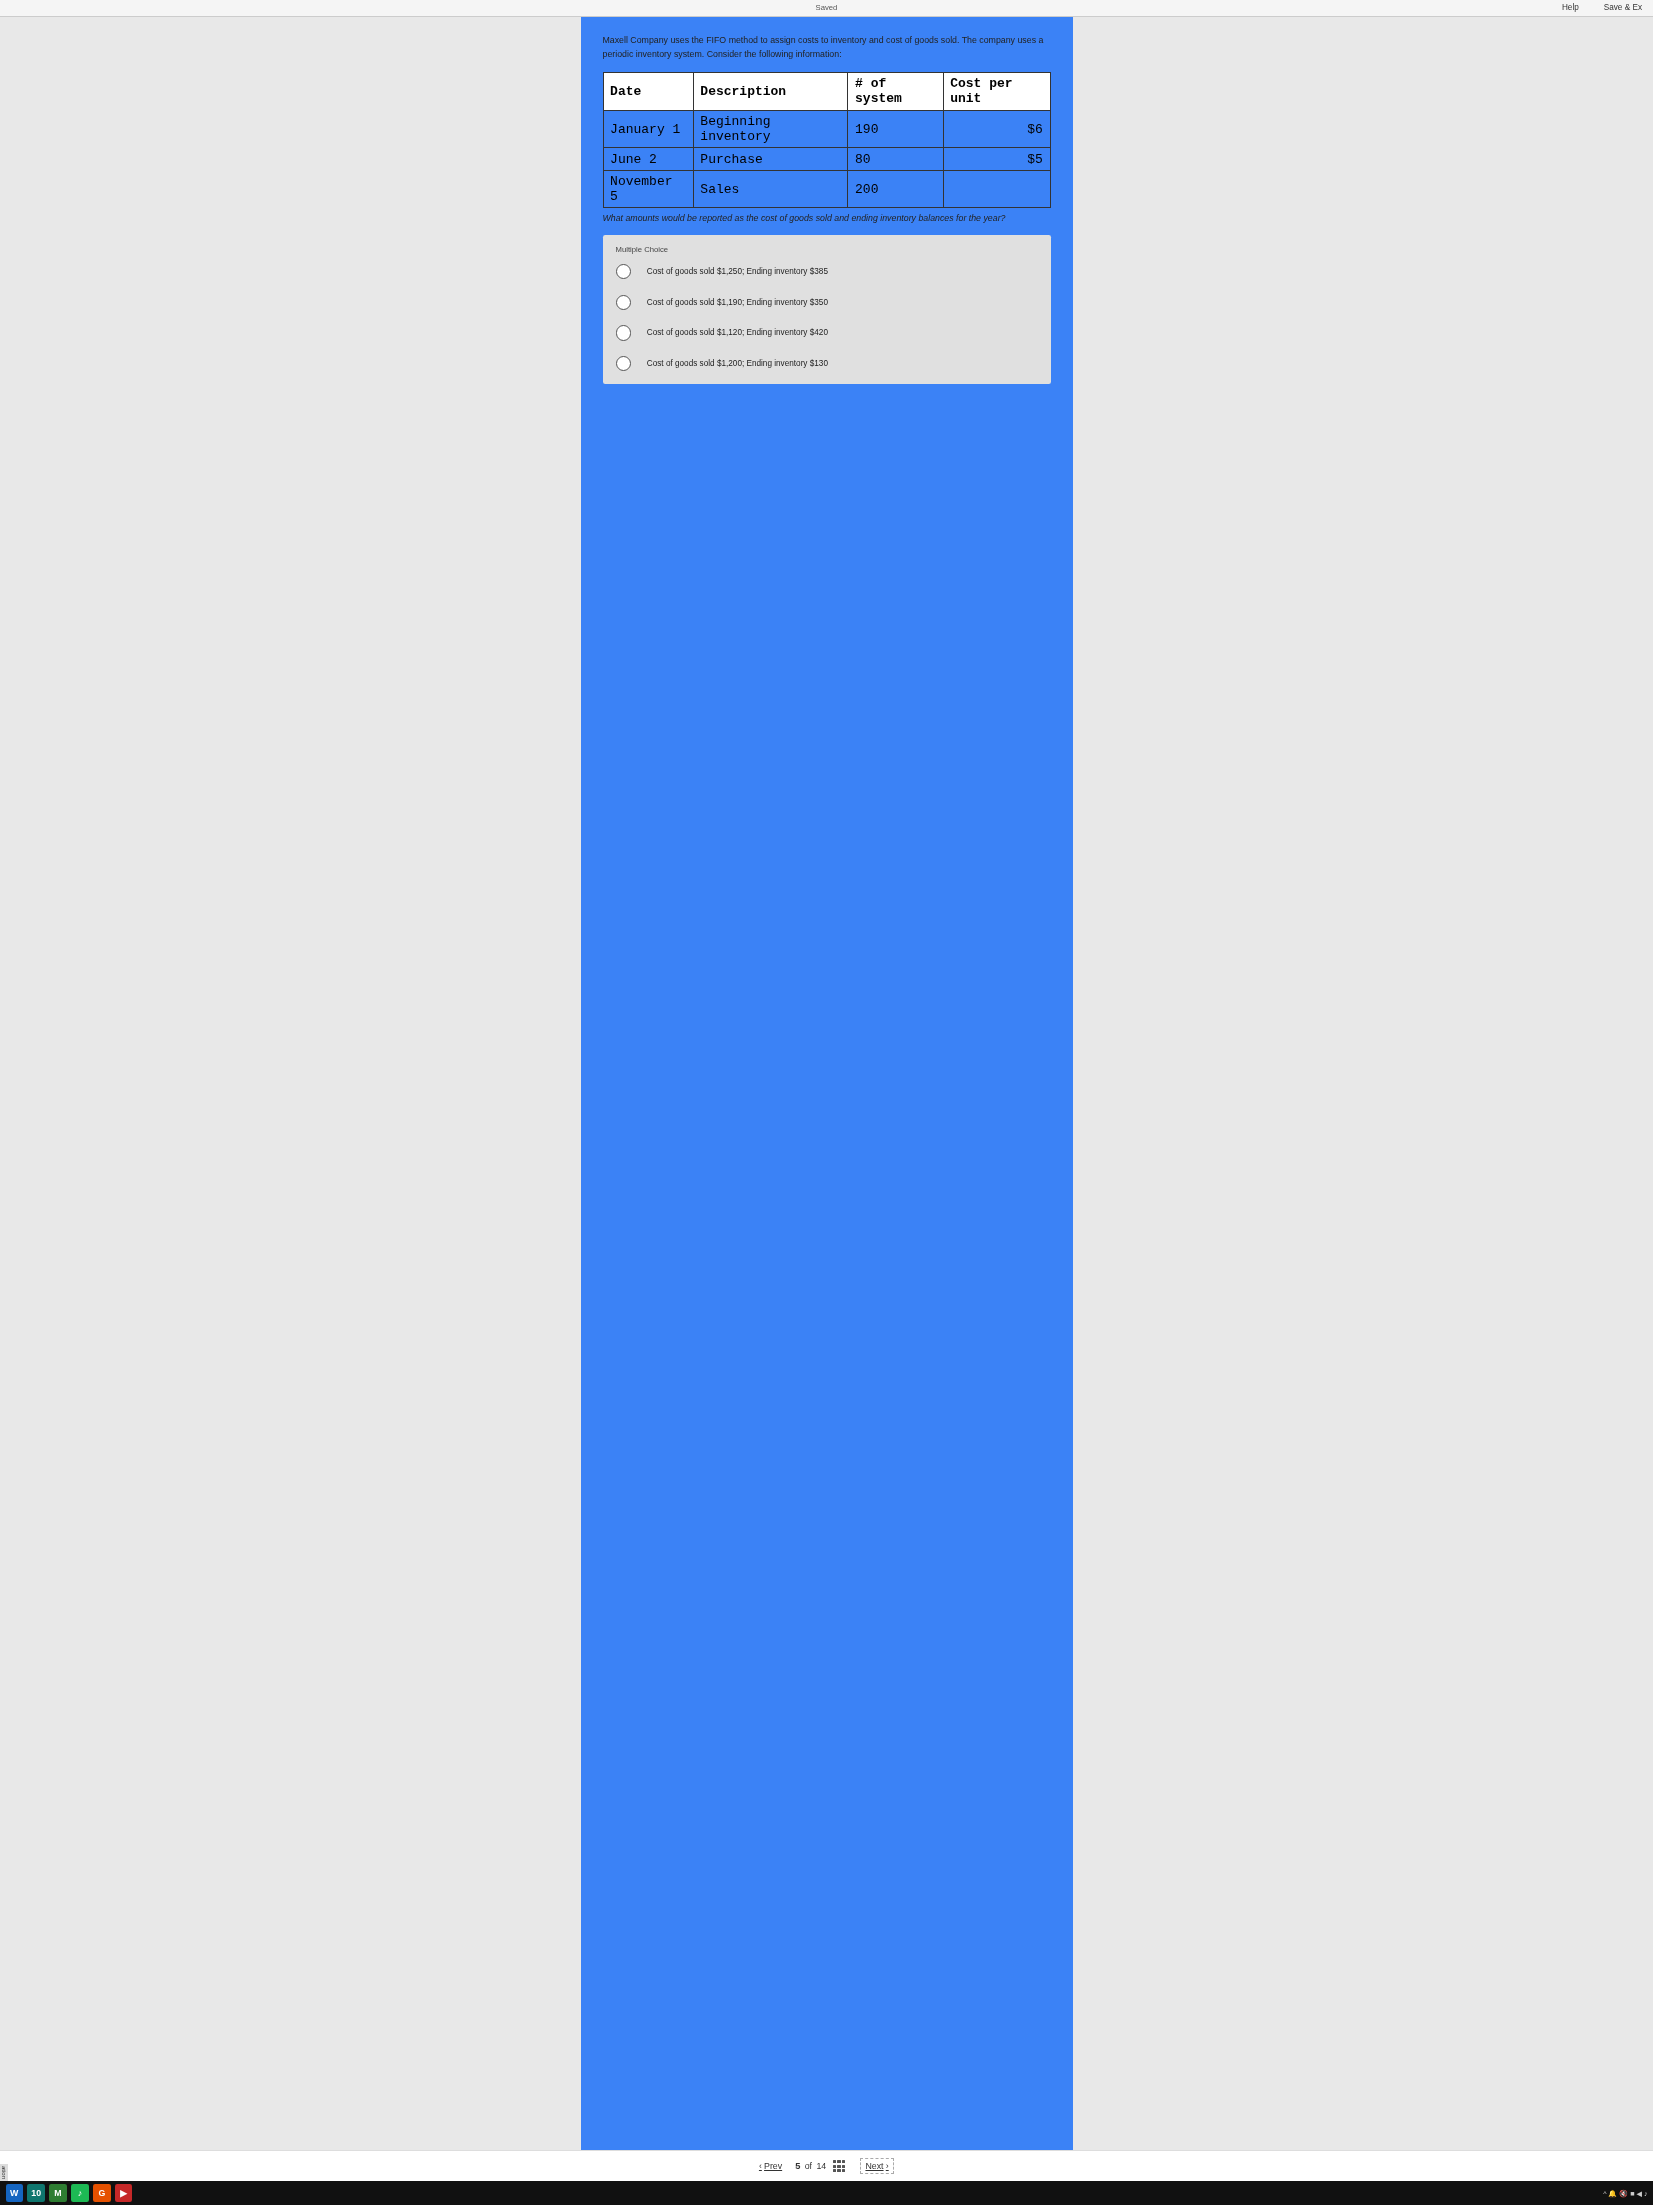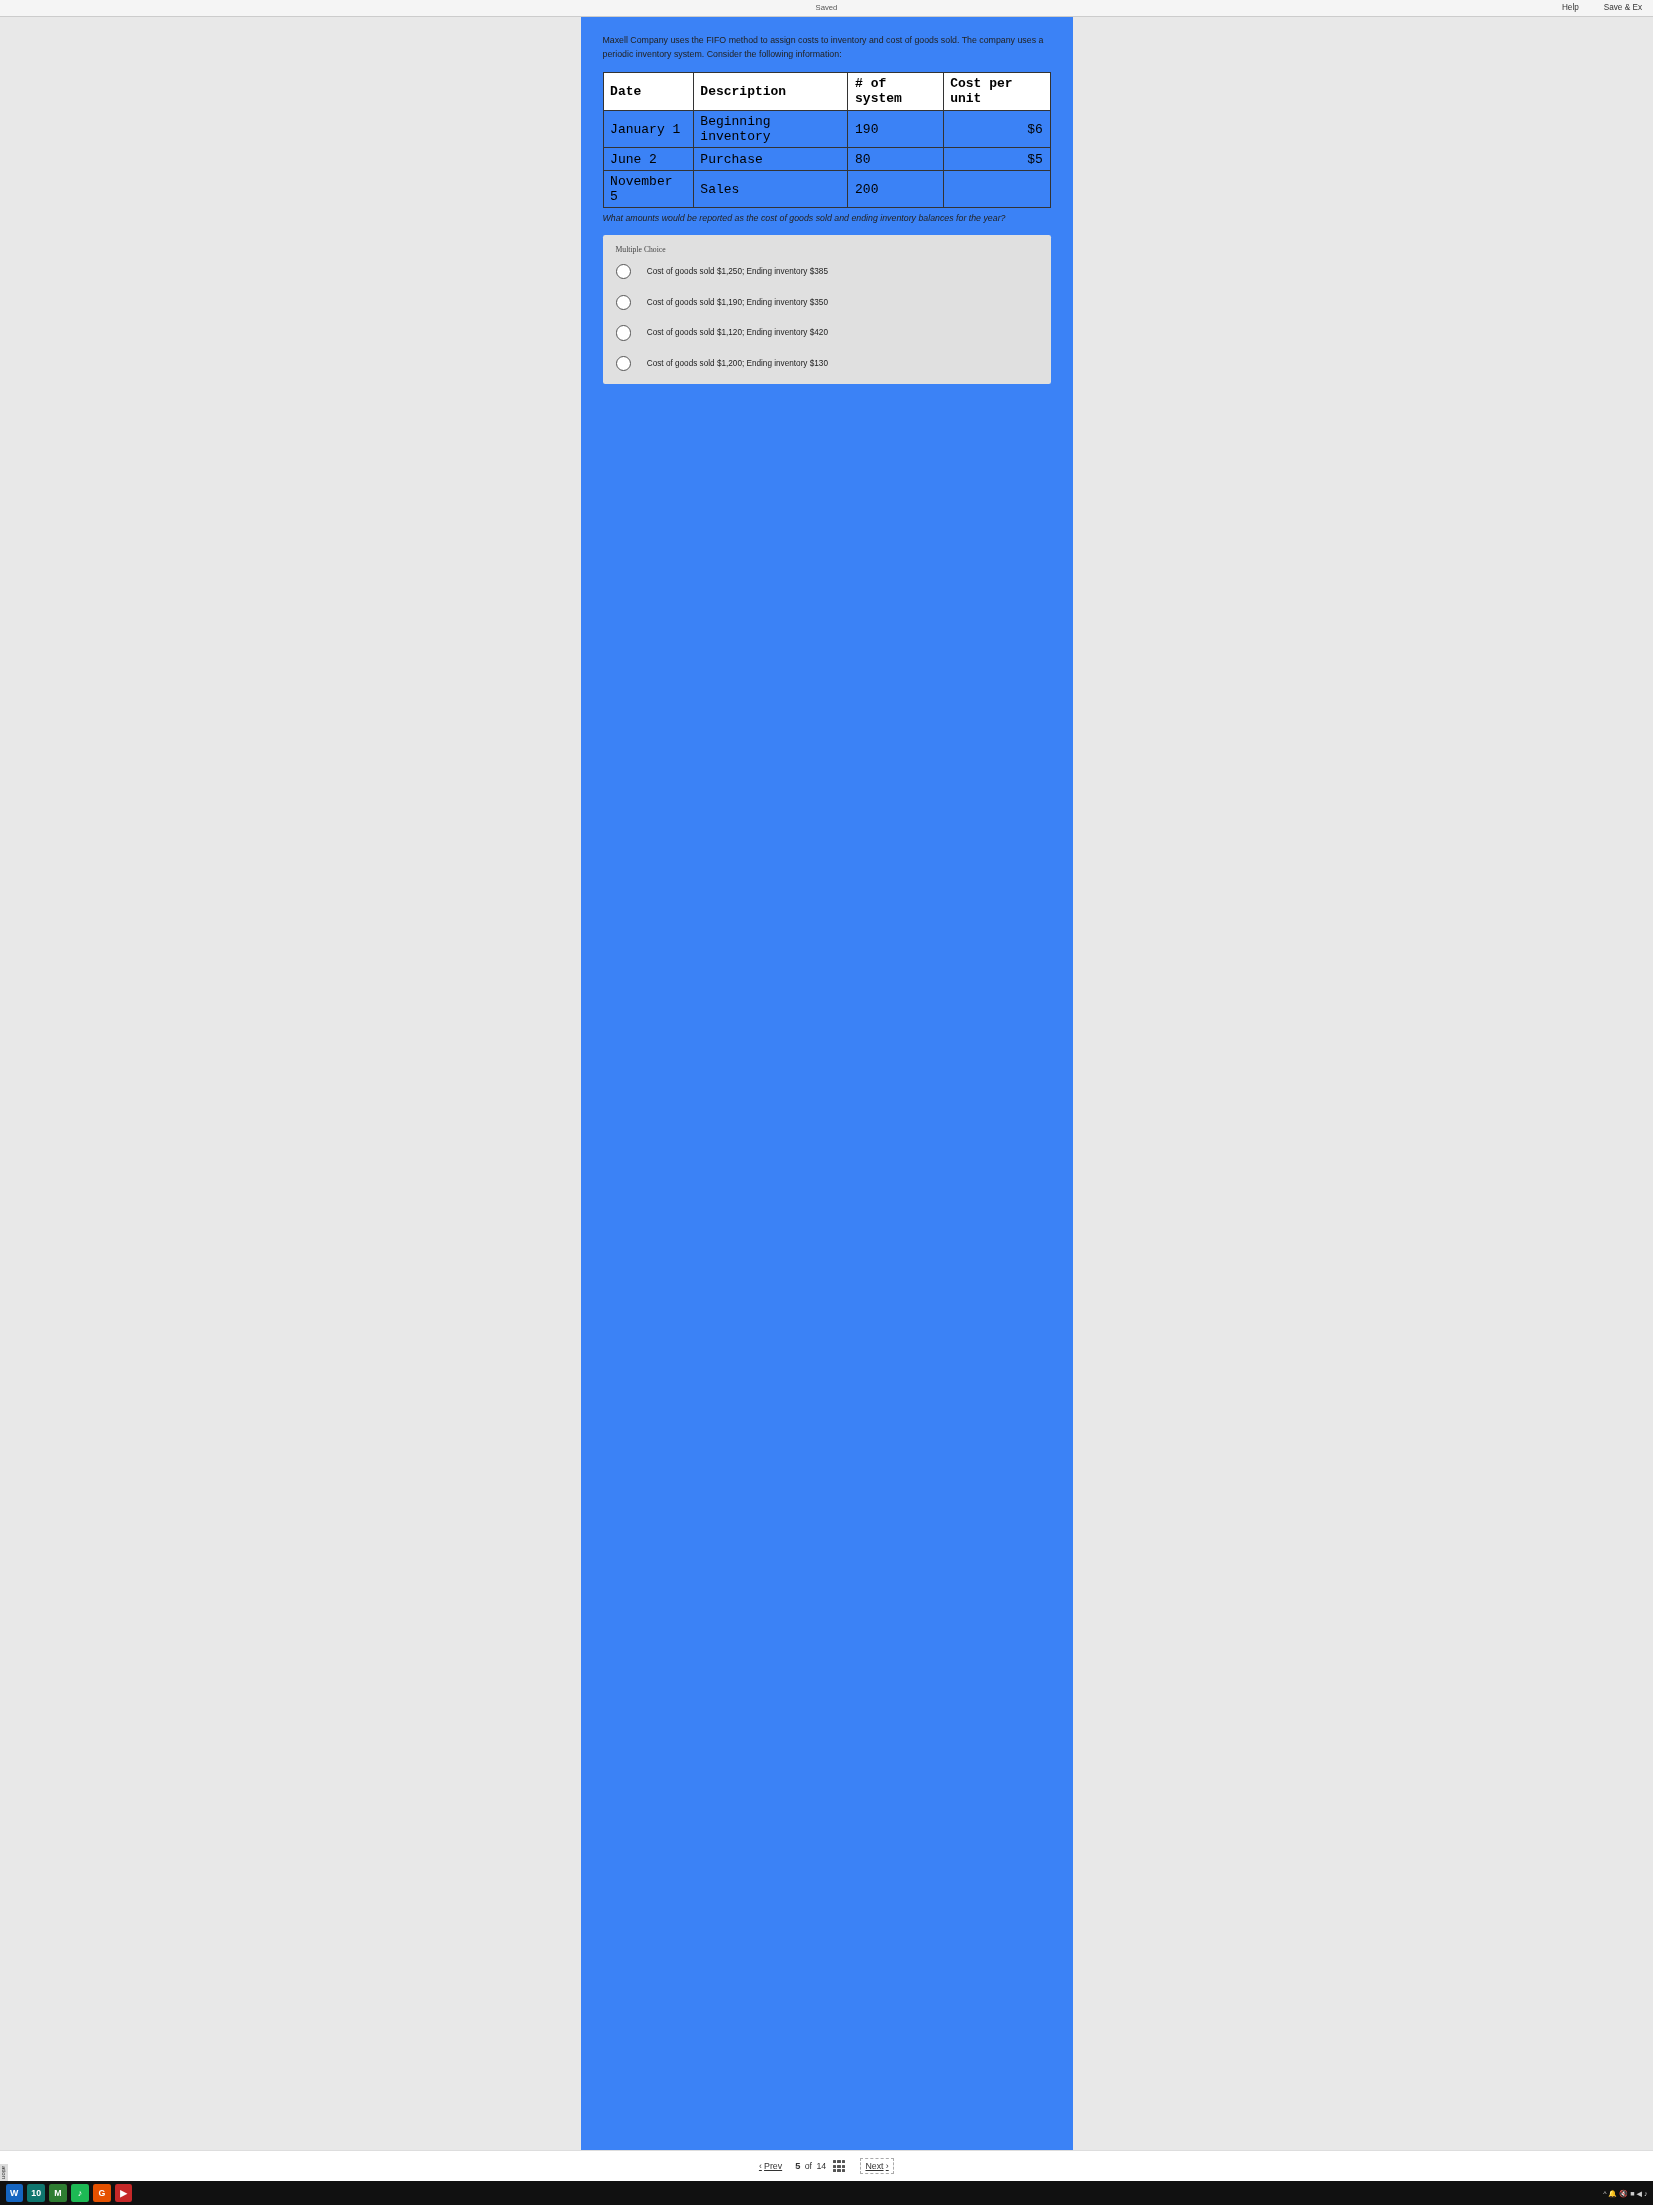--- a/index.html
+++ b/index.html
@@ -73,21 +73,20 @@
     .mc-container {
       background: #e0e0e0;
       border-radius: 2.2px;
       padding: 9.8px 13px 13px 13px;
       margin-bottom: 11px;
     }
     .mc-label {
       font-size: 7.7px;
       color: #444;
       margin-bottom: 9.8px;
-      font-family: Liberation Serif, serif;
     }
     .mc-option {
       display: flex;
       align-items: center;
       margin-bottom: 15.3px;
       gap: 16px;
       cursor: pointer;
     }
     .mc-option:last-child {
       margin-bottom: 0;

